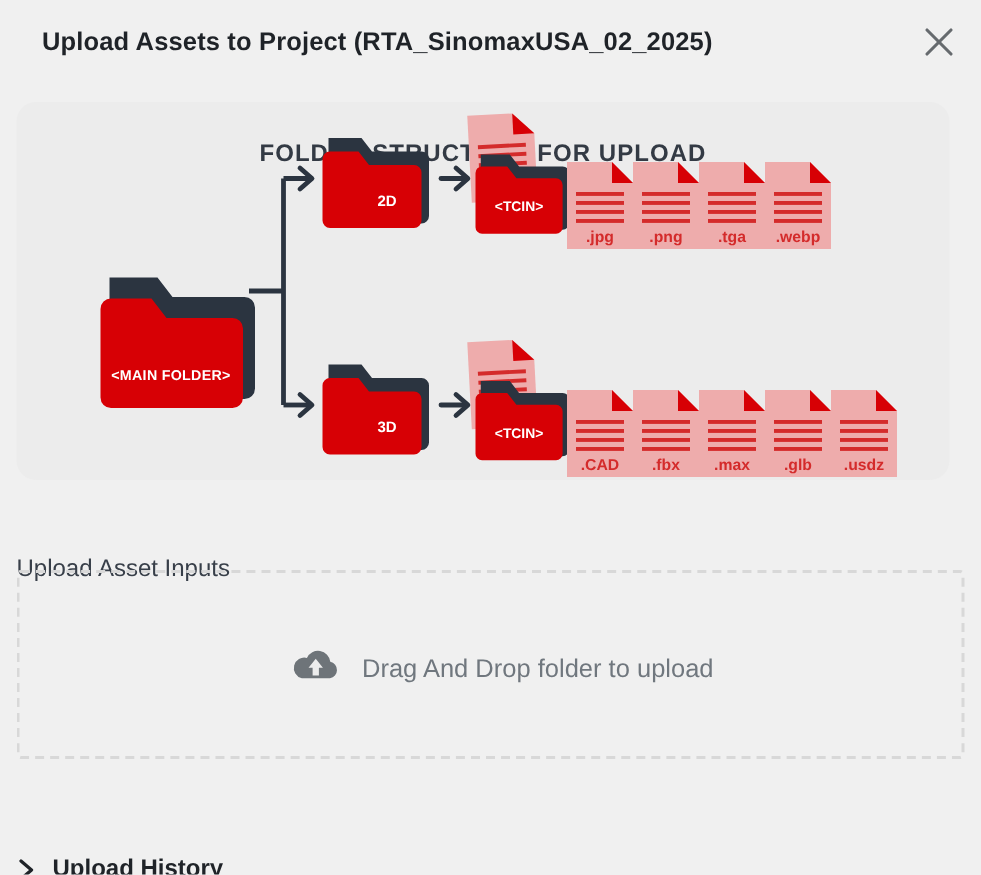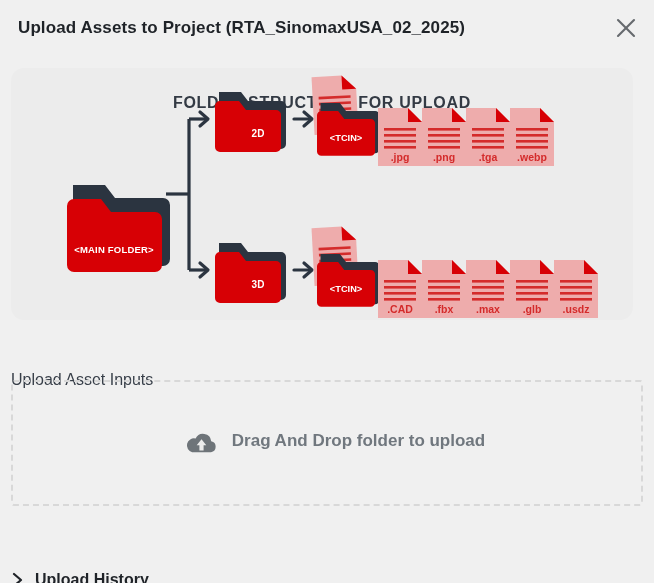--- a/index.html
+++ b/index.html
@@ -18,21 +18,21 @@
 
   
   .header {
     position: absolute;
     left: 0; top: 0;
     width: 654px; height: 55px;
     display: flex;
     align-items: center;
   }
   .dialog-title {
-    margin-left: 18px;
+    margin-left: 28px;
     font-size: 17px;
     font-weight: 700;
     color: #1f2328;
     letter-spacing: 0.1px;
     white-space: nowrap;
   }
   .close-btn {
     position: absolute;
     right: 12px; top: 12px;
     width: 32px; height: 32px;
@@ -85,24 +85,23 @@
     border: 2px dashed #d8d8d8;
     border-radius: 3px;
     display: flex;
     align-items: center;
     justify-content: center;
     cursor: pointer;
     background: transparent;
   }
   .dropzone-inner {
     display: flex;
-    align-items: flex-start;
+    align-items: flex-end;
     gap: 14px;
     transform: translateX(8px);
-    font-weight: bold;
   }
   .cloud-icon { display: block; }
   .dropzone-text {
     font-size: 17px;
     color: #70777e;
   }
 
   
   .upload-history {
     position: absolute;

